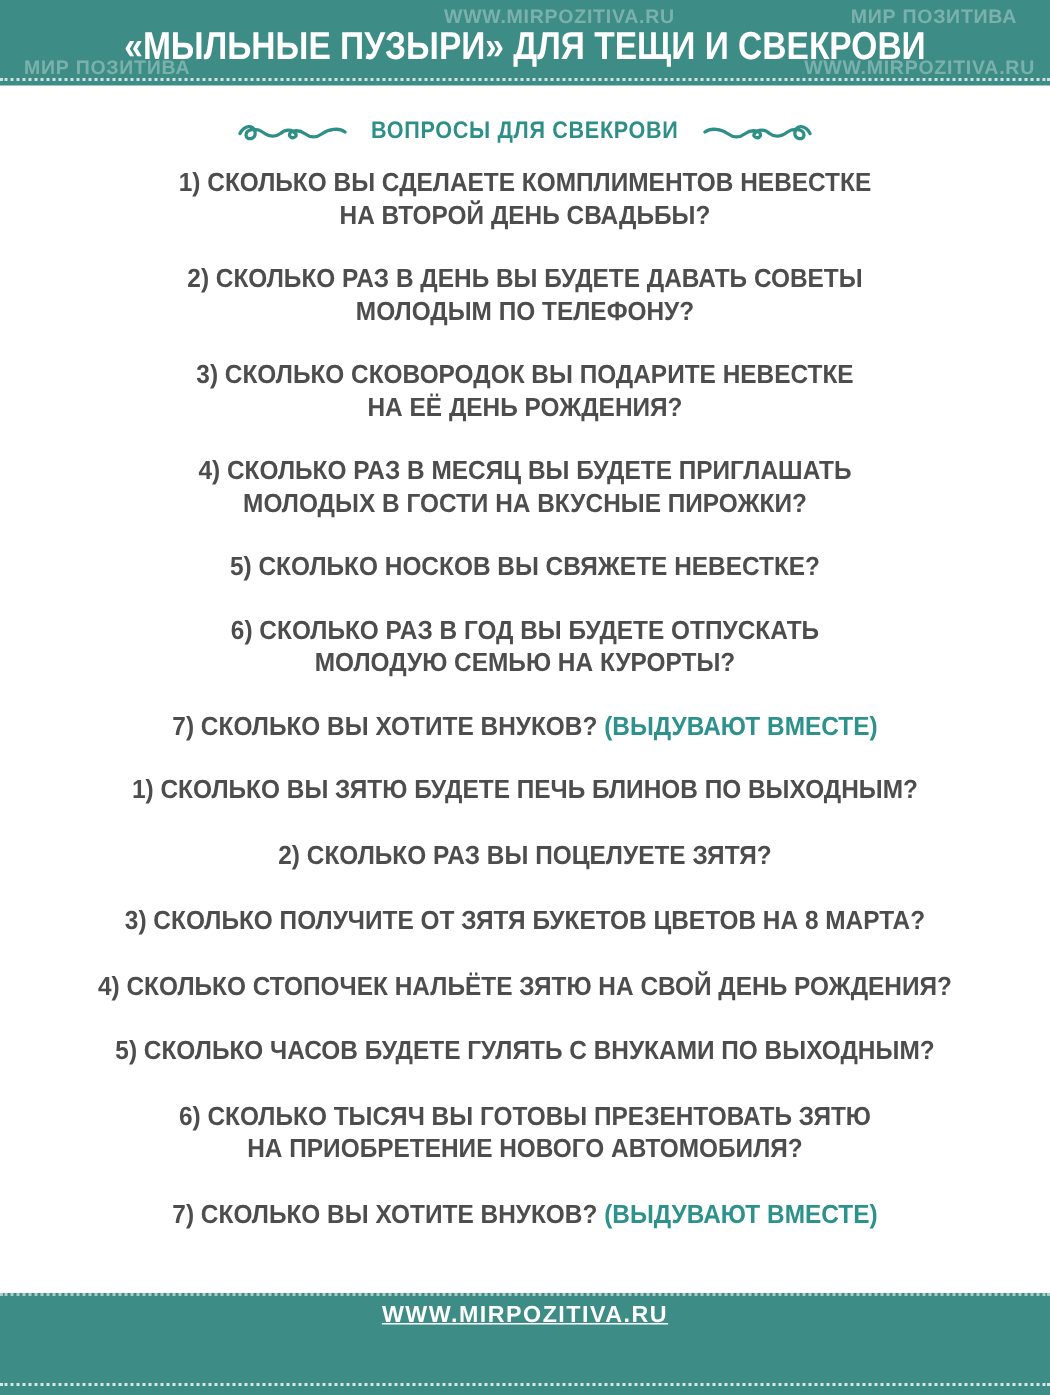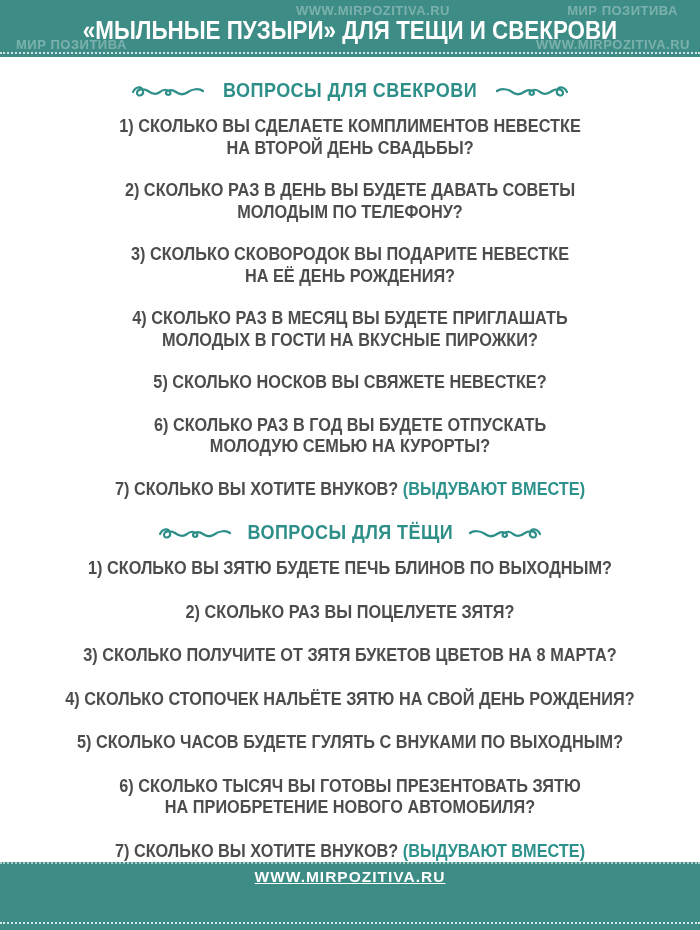--- a/index.html
+++ b/index.html
@@ -45,21 +45,21 @@
   .main{
     position:absolute;top:57px;left:0;right:0;bottom:68px;
     text-align:center;
     color:#4d4d4d;
     padding-top:18px;
     box-sizing:border-box;
   }
   .section-heading{
     display:flex;align-items:center;justify-content:center;gap:4px;
     color:#2e8f89;
-    font-size:20px;font-weight:bold;
+    font-size:16px;font-weight:bold;
     margin:4px 0 14px 0;
   }
   .section-heading .heading-text{
     transform:scaleX(.9);transform-origin:50% 50%;
     white-space:nowrap;
     letter-spacing:.5px;
   }
   .flourish{flex:0 0 auto;display:inline-block;line-height:0;}
   .flourish.mirror svg{transform:scaleX(-1);}
   .question{
@@ -138,33 +138,20 @@
         <div class="question"><span>4) СКОЛЬКО РАЗ В МЕСЯЦ ВЫ БУДЕТЕ ПРИГЛАШАТЬ
 МОЛОДЫХ В ГОСТИ НА ВКУСНЫЕ ПИРОЖКИ?</span></div>
         <div class="question"><span>5) СКОЛЬКО НОСКОВ ВЫ СВЯЖЕТЕ НЕВЕСТКЕ?</span></div>
         <div class="question"><span>6) СКОЛЬКО РАЗ В ГОД ВЫ БУДЕТЕ ОТПУСКАТЬ
 МОЛОДУЮ СЕМЬЮ НА КУРОРТЫ?</span></div>
         <div class="question"><span>7) СКОЛЬКО ВЫ ХОТИТЕ ВНУКОВ?</span><span class="q-accent">(ВЫДУВАЮТ ВМЕСТЕ)</span></div>
       </div>
     </div>
 
     <div class="section">
-      <div class="section-heading">
-        <span class="flourish">
-          <svg width="74" height="16" viewBox="0 0 74 16">
-            <path d="M2 9 C5 3 11 3 12 8 C13 13 6 14 6 10 C6 6 13 5 17 8 C21 11 25 12 29 9 C32 6 37 6 39 9 C41 12 35 13 35 10 C35 7 41 6 45 9 C49 12 53 12 57 9 C61 6 68 5 72 8" fill="none" stroke="#2e8f89" stroke-width="2.2" stroke-linecap="round"></path>
-          </svg>
-        </span>
-        <span class="heading-text">ВОПРОСЫ ДЛЯ ТЁЩИ</span>
-        <span class="flourish mirror">
-          <svg width="74" height="16" viewBox="0 0 74 16">
-            <path d="M2 9 C5 3 11 3 12 8 C13 13 6 14 6 10 C6 6 13 5 17 8 C21 11 25 12 29 9 C32 6 37 6 39 9 C41 12 35 13 35 10 C35 7 41 6 45 9 C49 12 53 12 57 9 C61 6 68 5 72 8" fill="none" stroke="#2e8f89" stroke-width="2.2" stroke-linecap="round"></path>
-          </svg>
-        </span>
-      </div>
       <div class="question-list tesha-list">
         <div class="question"><span>1) СКОЛЬКО ВЫ ЗЯТЮ БУДЕТЕ ПЕЧЬ БЛИНОВ ПО ВЫХОДНЫМ?</span></div>
         <div class="question"><span>2) СКОЛЬКО РАЗ ВЫ ПОЦЕЛУЕТЕ ЗЯТЯ?</span></div>
         <div class="question"><span>3) СКОЛЬКО ПОЛУЧИТЕ ОТ ЗЯТЯ БУКЕТОВ ЦВЕТОВ НА 8 МАРТА?</span></div>
         <div class="question"><span>4) СКОЛЬКО СТОПОЧЕК НАЛЬЁТЕ ЗЯТЮ НА СВОЙ ДЕНЬ РОЖДЕНИЯ?</span></div>
         <div class="question"><span>5) СКОЛЬКО ЧАСОВ БУДЕТЕ ГУЛЯТЬ С ВНУКАМИ ПО ВЫХОДНЫМ?</span></div>
         <div class="question"><span>6) СКОЛЬКО ТЫСЯЧ ВЫ ГОТОВЫ ПРЕЗЕНТОВАТЬ ЗЯТЮ
 НА ПРИОБРЕТЕНИЕ НОВОГО АВТОМОБИЛЯ?</span></div>
         <div class="question"><span>7) СКОЛЬКО ВЫ ХОТИТЕ ВНУКОВ?</span><span class="q-accent">(ВЫДУВАЮТ ВМЕСТЕ)</span></div>
       </div>

